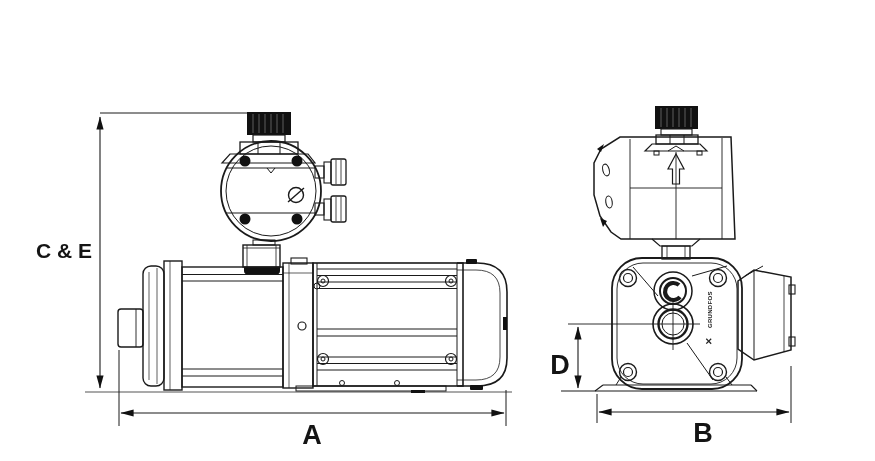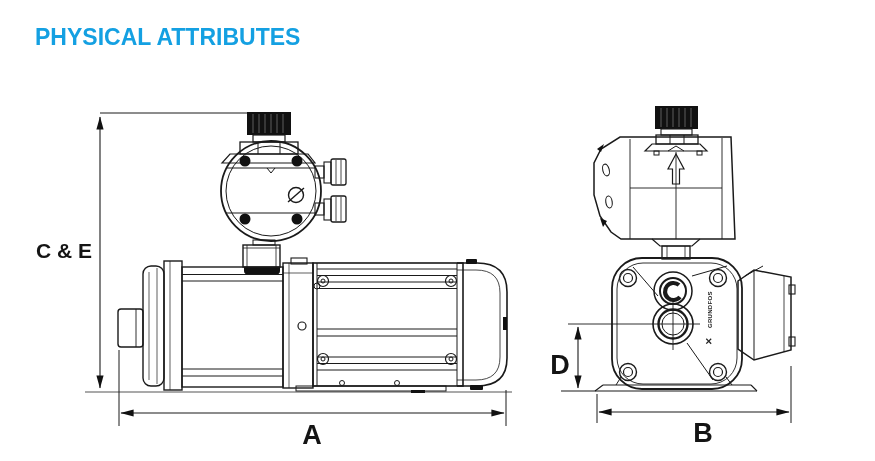--- a/index.html
+++ b/index.html
@@ -10,21 +10,20 @@
   svg{position:absolute;left:0;top:0;}
   .dim-label{font-family:"Liberation Sans",sans-serif;font-weight:bold;fill:#141414;}
   .brand-text{font-family:"Liberation Sans",sans-serif;font-weight:bold;fill:#222222;}
   .ln{stroke:#1a1a1a;fill:none;}
 </style>
 </head>
 <body>
 
 <div class="page">
 
-  <div class="page-title">PHYSICAL ATTRIBUTES</div>
 
   <svg width="875" height="461" viewBox="0 0 875 461">
     <defs>
       <marker id="arr" viewBox="0 0 11 6" refX="10.5" refY="3" markerWidth="12" markerHeight="7" orient="auto-start-reverse">
         <path d="M0,0 L11,3 L0,6 Z" fill="#111"></path>
       </marker>
     </defs>
 
     <g>
 

